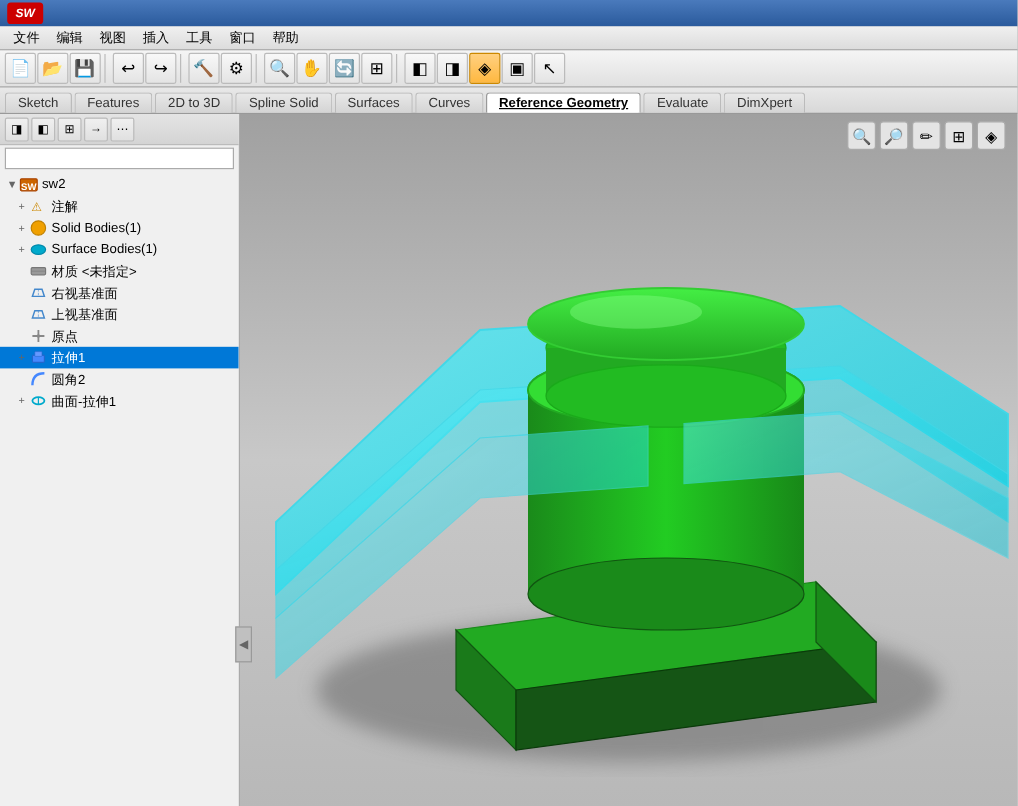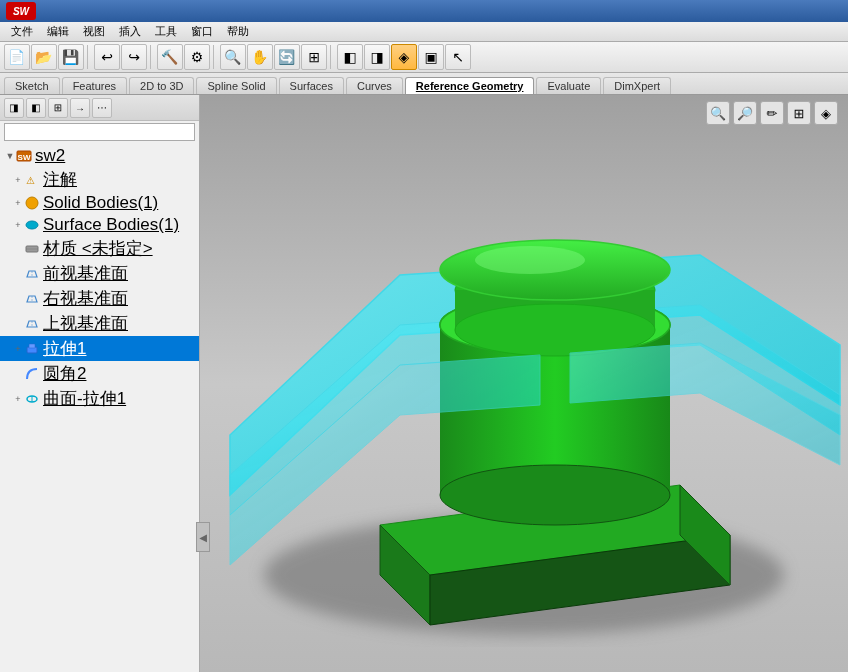--- a/index.html
+++ b/index.html
@@ -154,21 +154,21 @@
     .tree-item .expand {
       width: 12px; height: 12px;
       display: flex; align-items: center; justify-content: center;
       font-size: 9px; color: #666; flex-shrink: 0;
     }
     .tree-item .icon {
       width: 16px; height: 16px;
       margin-right: 3px; flex-shrink: 0;
       display: flex; align-items: center; justify-content: center;
     }
-    .tree-item .label { font-size: 17px; text-decoration: underline; }
+    .tree-item .label { font-size: 11px; }
     .tree-indent-1 { padding-left: 12px; }
     .ico-solid { color: #f0a000; font-size: 12px; }
     .ico-surface { color: #00aacc; font-size: 12px; }
     .ico-plane { color: #4488cc; font-size: 11px; }
 
     
     #viewport {
       flex: 1;
       position: relative;
       background: #c8c8c8;
@@ -328,53 +328,54 @@
         <div class="expand">&nbsp;</div>
         <div class="icon">
           <svg width="14" height="14" viewBox="0 0 14 14">
               <rect x="1" y="4" width="12" height="6" rx="1" fill="#999" stroke="#777" stroke-width="1"></rect>
               <line x1="1" y1="7" x2="13" y2="7" stroke="#777" stroke-width="0.5"></line>
             </svg>
         </div>
         <div class="label">材质 &lt;未指定&gt;</div>
       </div>
 
+
       <div class="tree-item tree-indent-1">
         <div class="expand">&nbsp;</div>
         <div class="icon ico-plane">
           <svg width="14" height="14" viewBox="0 0 14 14">
               <polygon points="2,10 12,10 10,4 4,4" fill="none" stroke="#4488cc" stroke-width="1.2"></polygon>
               <line x1="7" y1="4" x2="7" y2="10" stroke="#4488cc" stroke-width="0.5" stroke-dasharray="2,1"></line>
             </svg>
         </div>
-        <div class="label">前视基准面</div>
+        <div class="label">右视基准面</div>
       </div>
 
       <div class="tree-item tree-indent-1">
         <div class="expand">&nbsp;</div>
         <div class="icon ico-plane">
           <svg width="14" height="14" viewBox="0 0 14 14">
               <polygon points="2,10 12,10 10,4 4,4" fill="none" stroke="#4488cc" stroke-width="1.2"></polygon>
               <line x1="7" y1="4" x2="7" y2="10" stroke="#4488cc" stroke-width="0.5" stroke-dasharray="2,1"></line>
             </svg>
         </div>
-        <div class="label">右视基准面</div>
+        <div class="label">上视基准面</div>
       </div>
 
       <div class="tree-item tree-indent-1">
         <div class="expand">&nbsp;</div>
-        <div class="icon ico-plane">
-          <svg width="14" height="14" viewBox="0 0 14 14">
-              <polygon points="2,10 12,10 10,4 4,4" fill="none" stroke="#4488cc" stroke-width="1.2"></polygon>
-              <line x1="7" y1="4" x2="7" y2="10" stroke="#4488cc" stroke-width="0.5" stroke-dasharray="2,1"></line>
-            </svg>
-        </div>
-        <div class="label">上视基准面</div>
-      </div>
-
+        <div class="icon">
+          <svg width="14" height="14" viewBox="0 0 14 14">
+              <line x1="7" y1="2" x2="7" y2="12" stroke="#888" stroke-width="1.5"></line>
+              <line x1="2" y1="7" x2="12" y2="7" stroke="#888" stroke-width="1.5"></line>
+              <circle cx="7" cy="7" r="1.5" fill="#888"></circle>
+            </svg>
+        </div>
+        <div class="label">原点</div>
+      </div>
 
       <div class="tree-item tree-indent-1 selected">
         <div class="expand">+</div>
         <div class="icon">
           <svg width="14" height="14" viewBox="0 0 14 14">
               <rect x="2" y="5" width="10" height="6" rx="1" fill="#4488ff" stroke="#2266cc" stroke-width="1"></rect>
               <rect x="4" y="2" width="6" height="4" rx="0.5" fill="#6699ff" stroke="#2266cc" stroke-width="0.5"></rect>
             </svg>
         </div>
         <div class="label">拉伸1</div>

